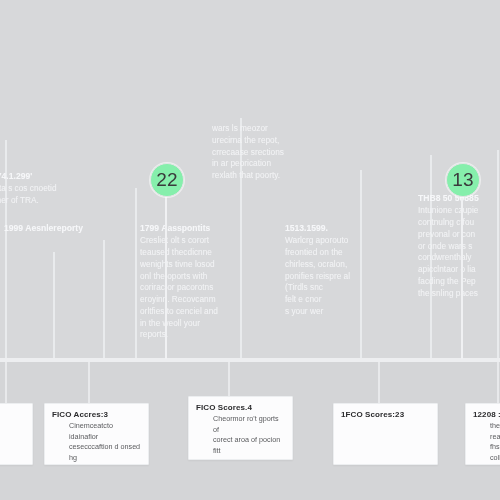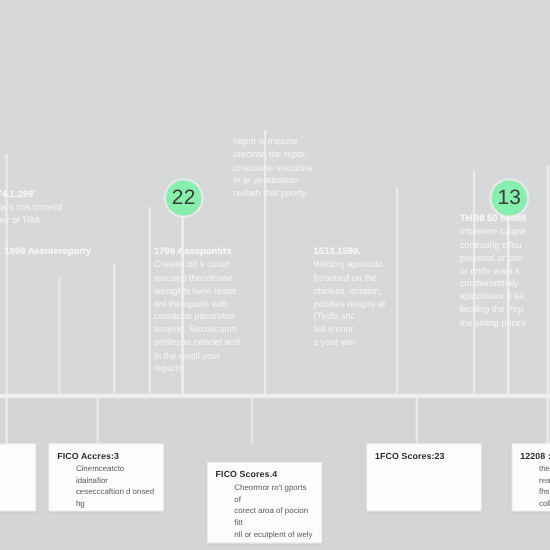--- a/index.html
+++ b/index.html
@@ -93,21 +93,21 @@
   <div id="notes-layer">
       <div class="note" style="left: -8px; top: 170px; width: 118px;">
         <span class="hd">974.1.299'</span>
         <span class="bd">mta s cos cnoetid
 aner of TRA.</span>
       </div>
       <div class="note" style="left: 4px; top: 222px; width: 122px;">
         <span class="hd">1999 Aesnlereporty</span>
       </div>
       <div class="note" style="left: 212px; top: 123px; width: 120px;">
-        <span class="bd">nepot ls meozor
+        <span class="bd">wars ls meozor
 urecirna the repot,
 crrecaase srections
 in ar peorication
 rexlath that poorty.</span>
       </div>
       <div class="note" style="left: 140px; top: 222px; width: 118px;">
         <span class="hd">1799 Aasspontits</span>
         <span class="bd">Cresliet olt s corort
 teaused thecdicnne
 wenights tivne losod
@@ -161,21 +161,21 @@
       <div class="card-stem" style="left: 88px; top: 362px; height: 41px;"></div>
       <div class="card" style="left: 44px; top: 403px; width: 105px; height: 62px;">
         <span class="c-hd">FICO Accres:3</span>
         <span class="c-bd">Cinemceatcto idainafior
 cesecccaftion d onsed hg
 fiv dlesalng isopprt in the
 of the rlne cantleloul
 conpoxeas.</span>
       </div>
       <div class="card-stem" style="left: 228px; top: 362px; height: 41px;"></div>
-      <div class="card" style="left: 188px; top: 420px; width: 105px; height: 74px;">
+      <div class="card" style="left: 188px; top: 396px; width: 105px; height: 64px;">
         <span class="c-hd">FICO Scores.4</span>
         <span class="c-bd">Cheormor ro't gports of
 corect aroa of pocion fitt
 nll or ecutplent of wely
 curpares.</span>
       </div>
       <div class="card-stem" style="left: 378px; top: 362px; height: 41px;"></div>
       <div class="card" style="left: 333px; top: 403px; width: 105px; height: 62px;">
         <span class="c-hd">1FCO Scores:23</span>
       </div>

